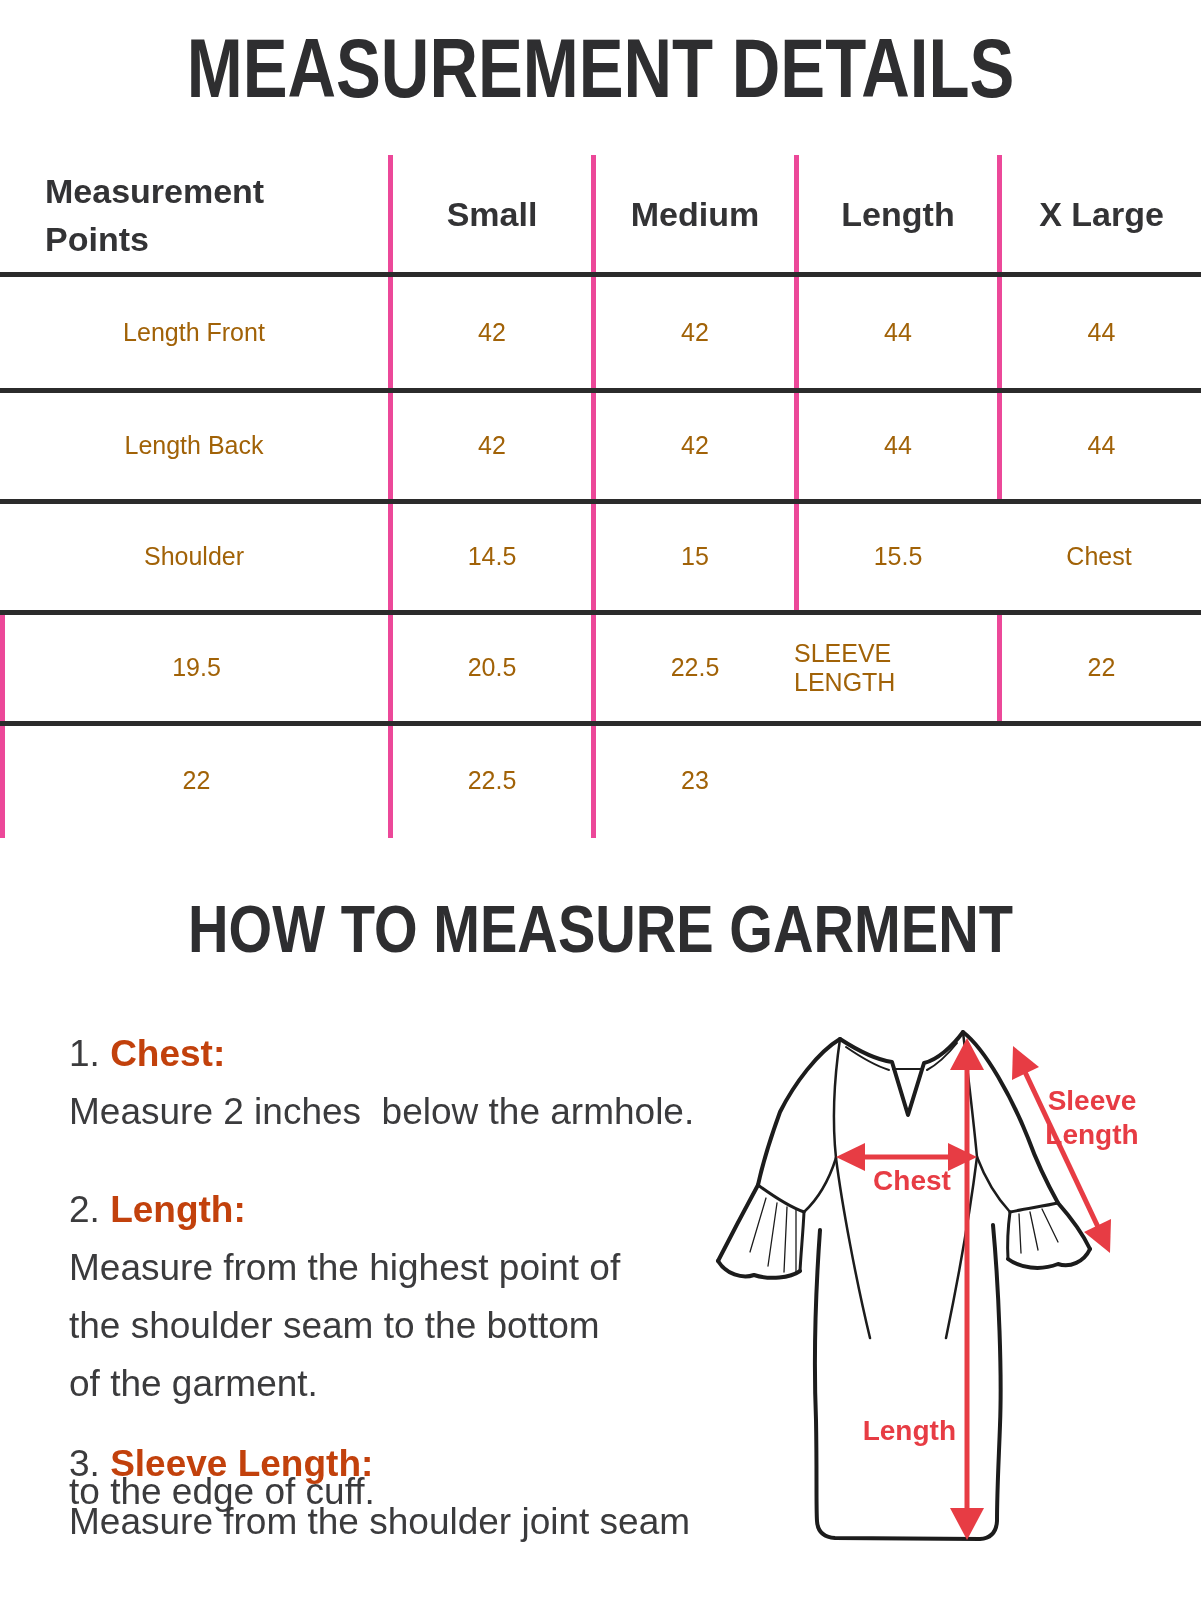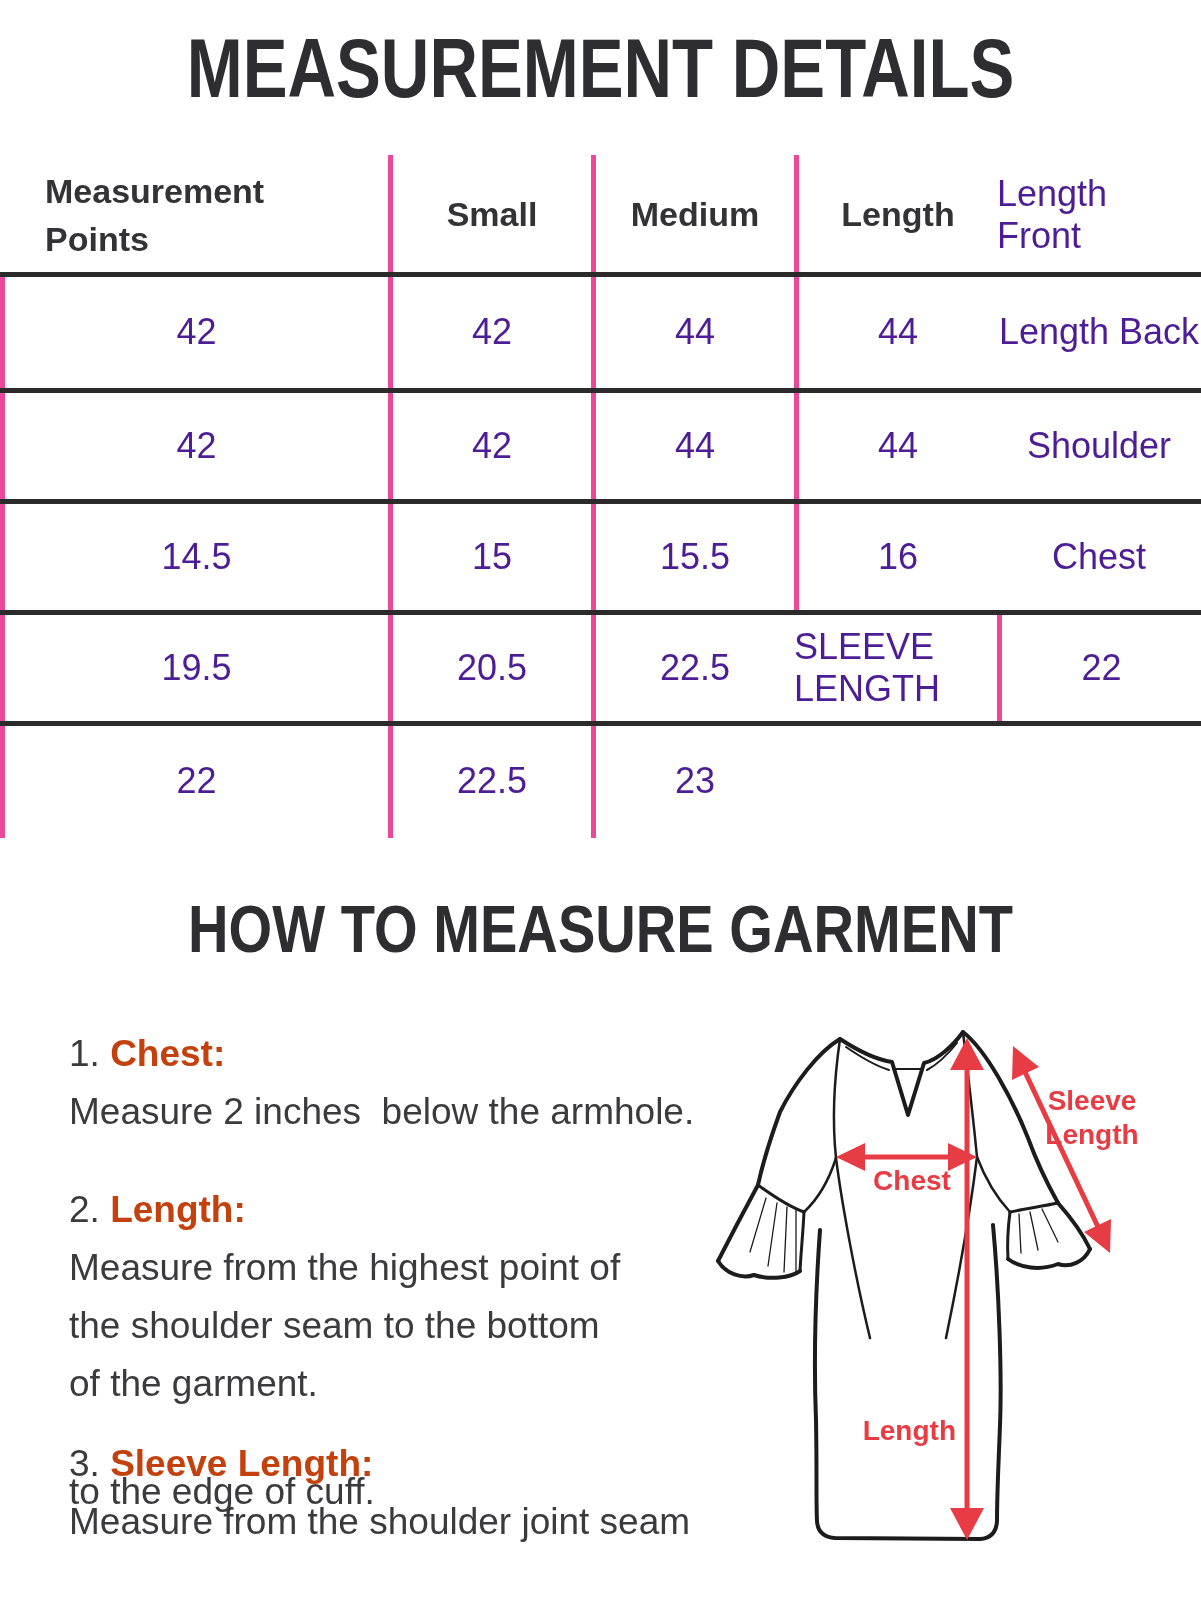--- a/index.html
+++ b/index.html
@@ -16,21 +16,21 @@
   .title2{top:896px;font-size:66px;transform:scaleX(0.85);transform-origin:center;}
 
   
   .size-table{
     position:absolute;left:0;top:155px;width:1201px;height:683px;
     display:grid;
     grid-template-columns:388px 203px 203px 203px 204px;
     grid-template-rows:119px 116px 111px 111px 111px 115px;
   }
   .cell{display:flex;align-items:center;justify-content:center;
-        font-size:36px;color:#4c1d95;}
+        font-size:25px;color:#a16207;}
   .cell.vline{border-left:5px solid #ec4899;}
   .cell.head{font-weight:bold;font-size:34px;color:#333335;}
   .cell.rowhead{justify-content:flex-start;padding-left:45px;box-sizing:border-box;
         width:424px;line-height:48px;}
   .cell.rowhead span{display:block;max-width:300px;}
   .hline{position:absolute;left:0;width:1201px;height:5px;background:#2b2b2b;}
 
   
   .instr-line{
     position:absolute;left:69px;font-size:37px;color:#3b3b3d;
@@ -49,38 +49,38 @@
 <div class="page-title title2">HOW TO MEASURE GARMENT</div>
 
 <div class="size-table">
 
   <div class="cell head rowhead">
       <span>Measurement Points</span>
     </div>
   <div class="cell head vline">Small</div>
   <div class="cell head vline">Medium</div>
   <div class="cell head vline">Length</div>
+  <div class="cell head vline">X Large</div>
 
   <div class="cell">Length Front</div>
   <div class="cell vline">42</div>
   <div class="cell vline">42</div>
   <div class="cell vline">44</div>
   <div class="cell vline">44</div>
 
   <div class="cell">Length Back</div>
   <div class="cell vline">42</div>
   <div class="cell vline">42</div>
   <div class="cell vline">44</div>
   <div class="cell vline">44</div>
 
   <div class="cell">Shoulder</div>
   <div class="cell vline">14.5</div>
   <div class="cell vline">15</div>
   <div class="cell vline">15.5</div>
-  <div class="cell vline">16</div>
 
   <div class="cell">Chest</div>
   <div class="cell vline">19.5</div>
   <div class="cell vline">20.5</div>
   <div class="cell vline">22.5</div>
 
   <div class="cell">SLEEVE LENGTH</div>
   <div class="cell vline">22</div>
   <div class="cell vline">22</div>
   <div class="cell vline">22.5</div>

